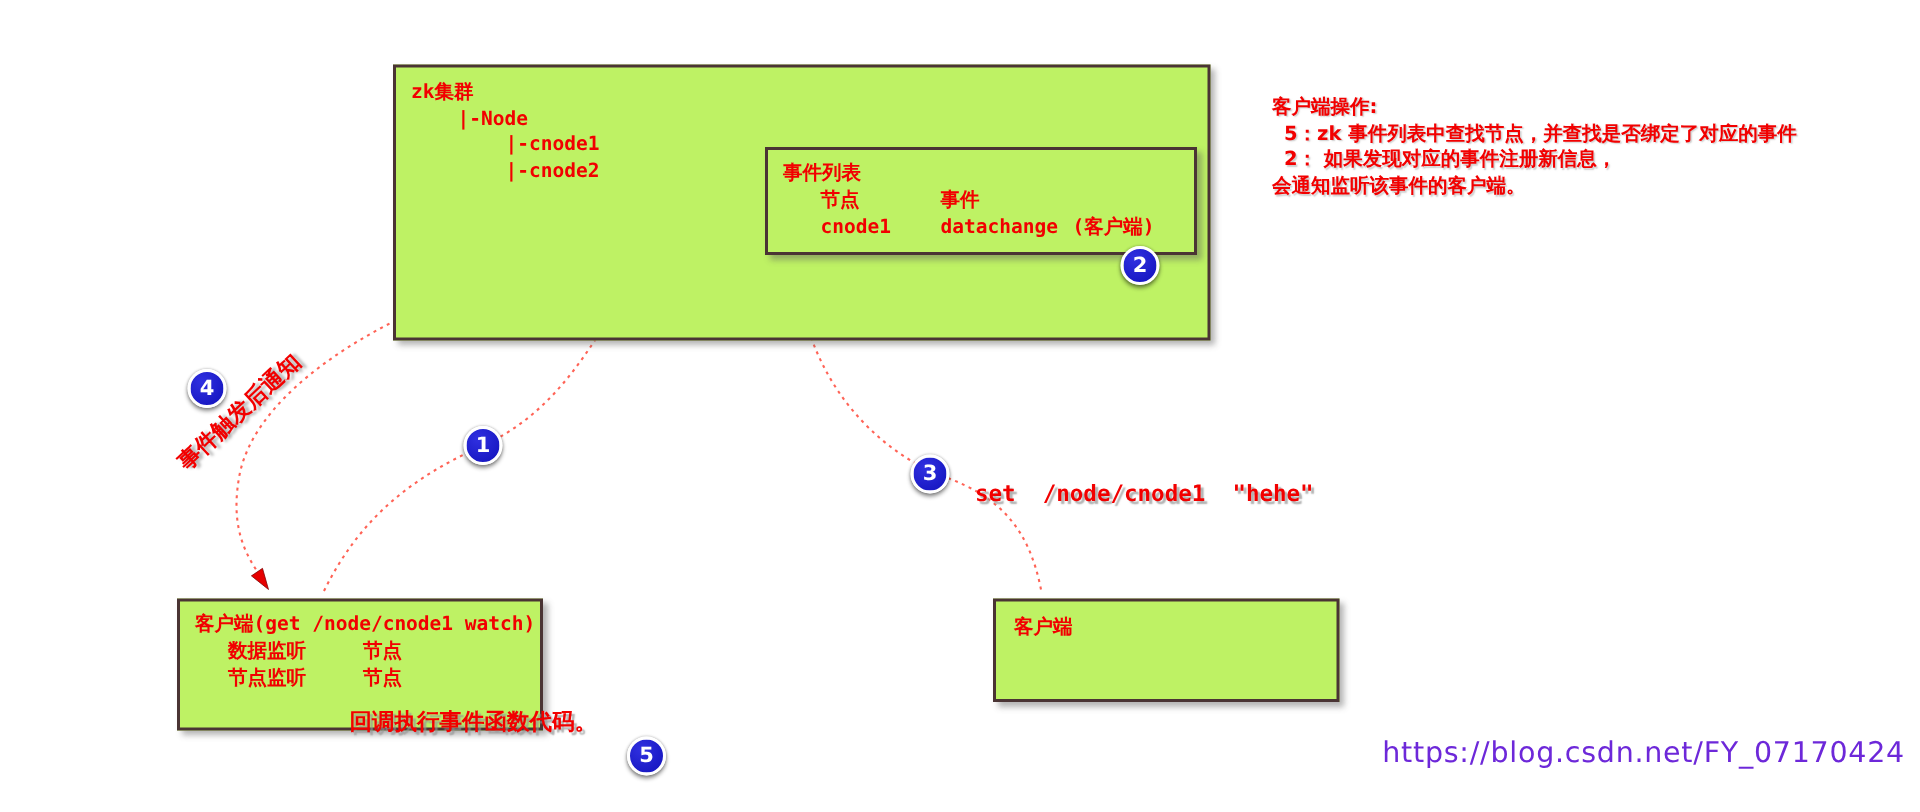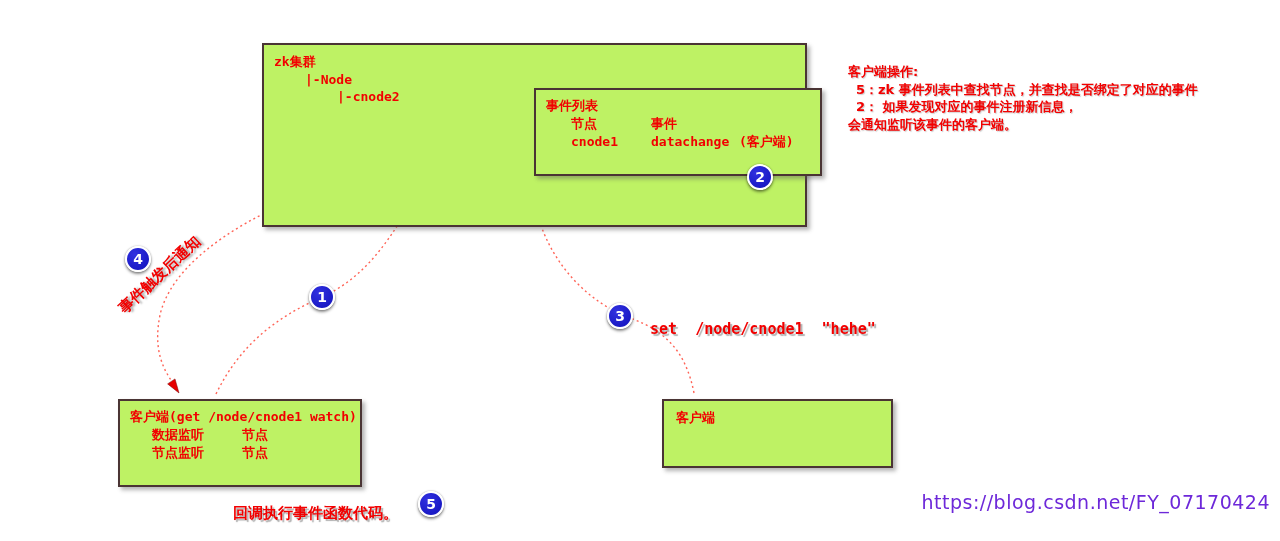--- a/index.html
+++ b/index.html
@@ -25,21 +25,21 @@
     border:2px solid #4a3434;
     box-shadow:3px 3px 4px rgba(90,90,90,0.45);
     box-sizing:border-box;
   }
   .zk-box{left:262px;top:43px;width:545px;height:184px;}
   .zk-box .inner{padding:8px 0 0 10px;font-size:13px;font-weight:bold;line-height:17.5px;}
   .tree-line{white-space:pre;}
   .ind1{padding-left:31px;}
   .ind2{padding-left:63px;}
 
-  .event-box{left:510px;top:88px;width:288px;height:88px;margin-left:24px;}
+  .event-box{left:510px;top:98px;width:288px;height:72px;}
   .event-box .inner{padding:7px 0 0 10px;font-size:13px;font-weight:bold;line-height:17.5px;}
   .cols{position:relative;height:18px;}
   .cols .c1{position:absolute;left:25px;}
   .cols .c2{position:absolute;left:105px;}
   .cols .c3{position:absolute;left:193px;}
 
   .client-left-box{left:118px;top:399px;width:244px;height:88px;}
   .client-left-box .inner{padding:7px 0 0 10px;font-size:13px;font-weight:bold;line-height:17.5px;}
   .client-left-box .cols .c1{left:22px;}
   .client-left-box .cols .c2{left:112px;}
@@ -63,21 +63,20 @@
   }
   .set-command{
     position:absolute;left:650px;top:320px;
     font-size:15px;font-weight:bold;white-space:pre;
     text-shadow:2px 2px 1px rgba(150,150,150,0.75);
   }
   .callback-label{
     position:absolute;left:233px;top:472px;
     font-size:15px;font-weight:bold;
     text-shadow:2px 2px 1px rgba(150,150,150,0.75);
-    margin-top:32px;
   }
 
   
   .badge{
     position:absolute;width:22px;height:22px;border-radius:50%;
     background:radial-gradient(circle at 35% 30%,#3030e0,#1111bb);
     border:2px solid #ffffff;
     box-shadow:0 2px 3px rgba(0,0,0,0.45),0 0 2px rgba(0,0,0,0.3);
     color:#ffffff;font-size:14px;font-weight:bold;
     display:flex;align-items:center;justify-content:center;
@@ -113,20 +112,21 @@
 
     <path d="M 296,199 C 225,228 170,270 160,315 C 154,345 160,365 173,383" fill="none" stroke="#ff4838" stroke-width="1.4" stroke-dasharray="2 3" opacity="0.85"></path>
     <polygon points="179,393 167.6,383.9 175,378.9" fill="#e60000" stroke="#7a0000" stroke-width="0.5"></polygon>
   </svg>
 
 
   <div class="box zk-box">
     <div class="inner red mono">
       <div class="tree-line">zk集群</div>
       <div class="tree-line ind1">|-Node</div>
+      <div class="tree-line ind2">|-cnode1</div>
       <div class="tree-line ind2">|-cnode2</div>
     </div>
   </div>
 
   <div class="box event-box">
     <div class="inner red mono">
       <div>事件列表</div>
       <div class="cols">
         <span class="c1">节点</span>
         <span class="c2">事件</span>

